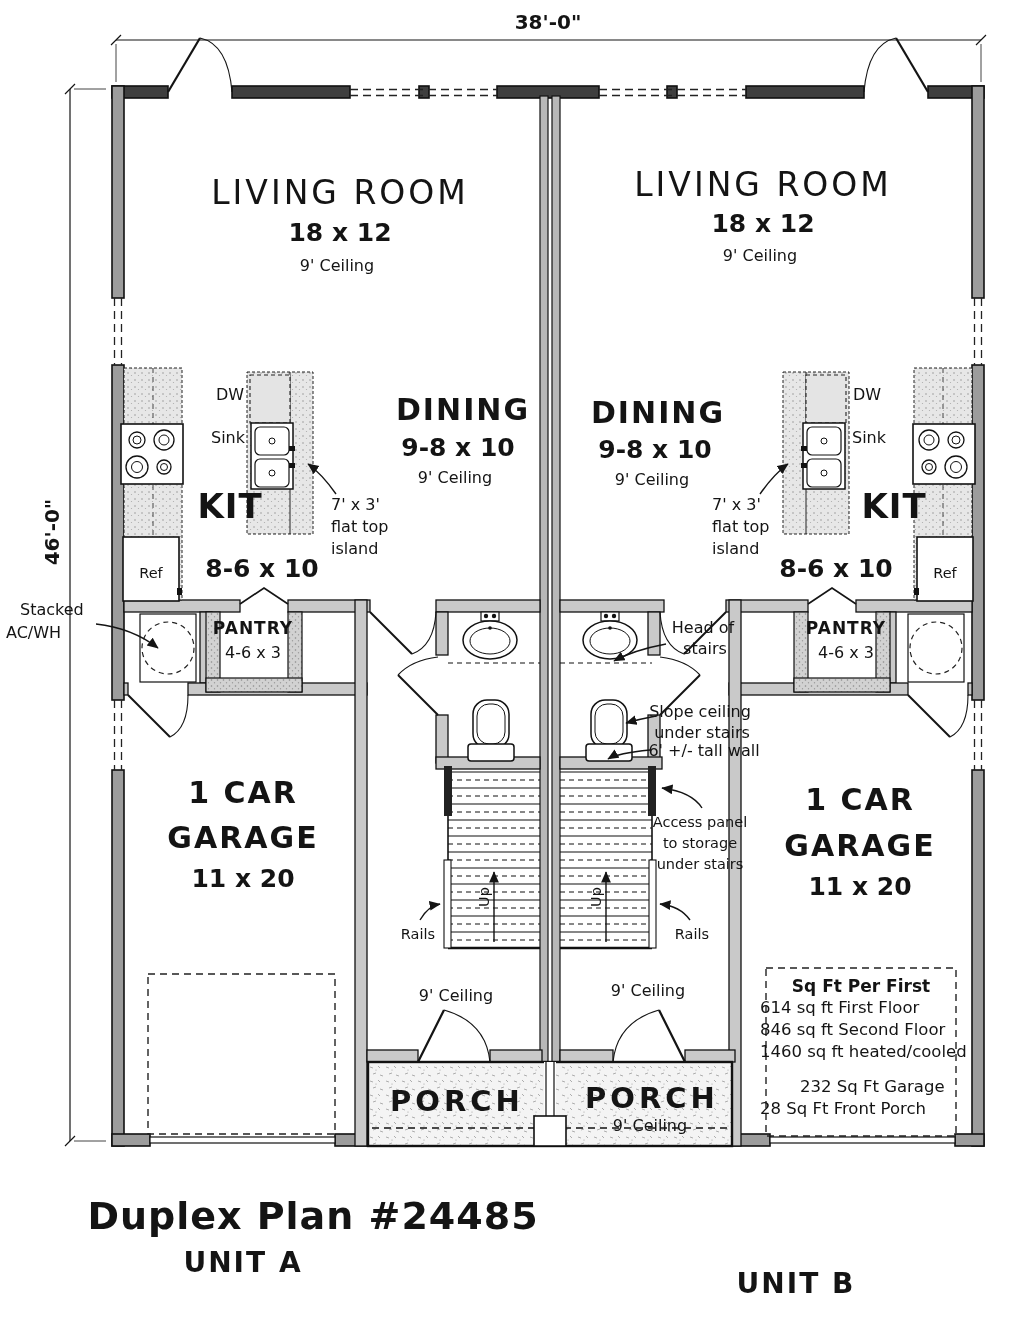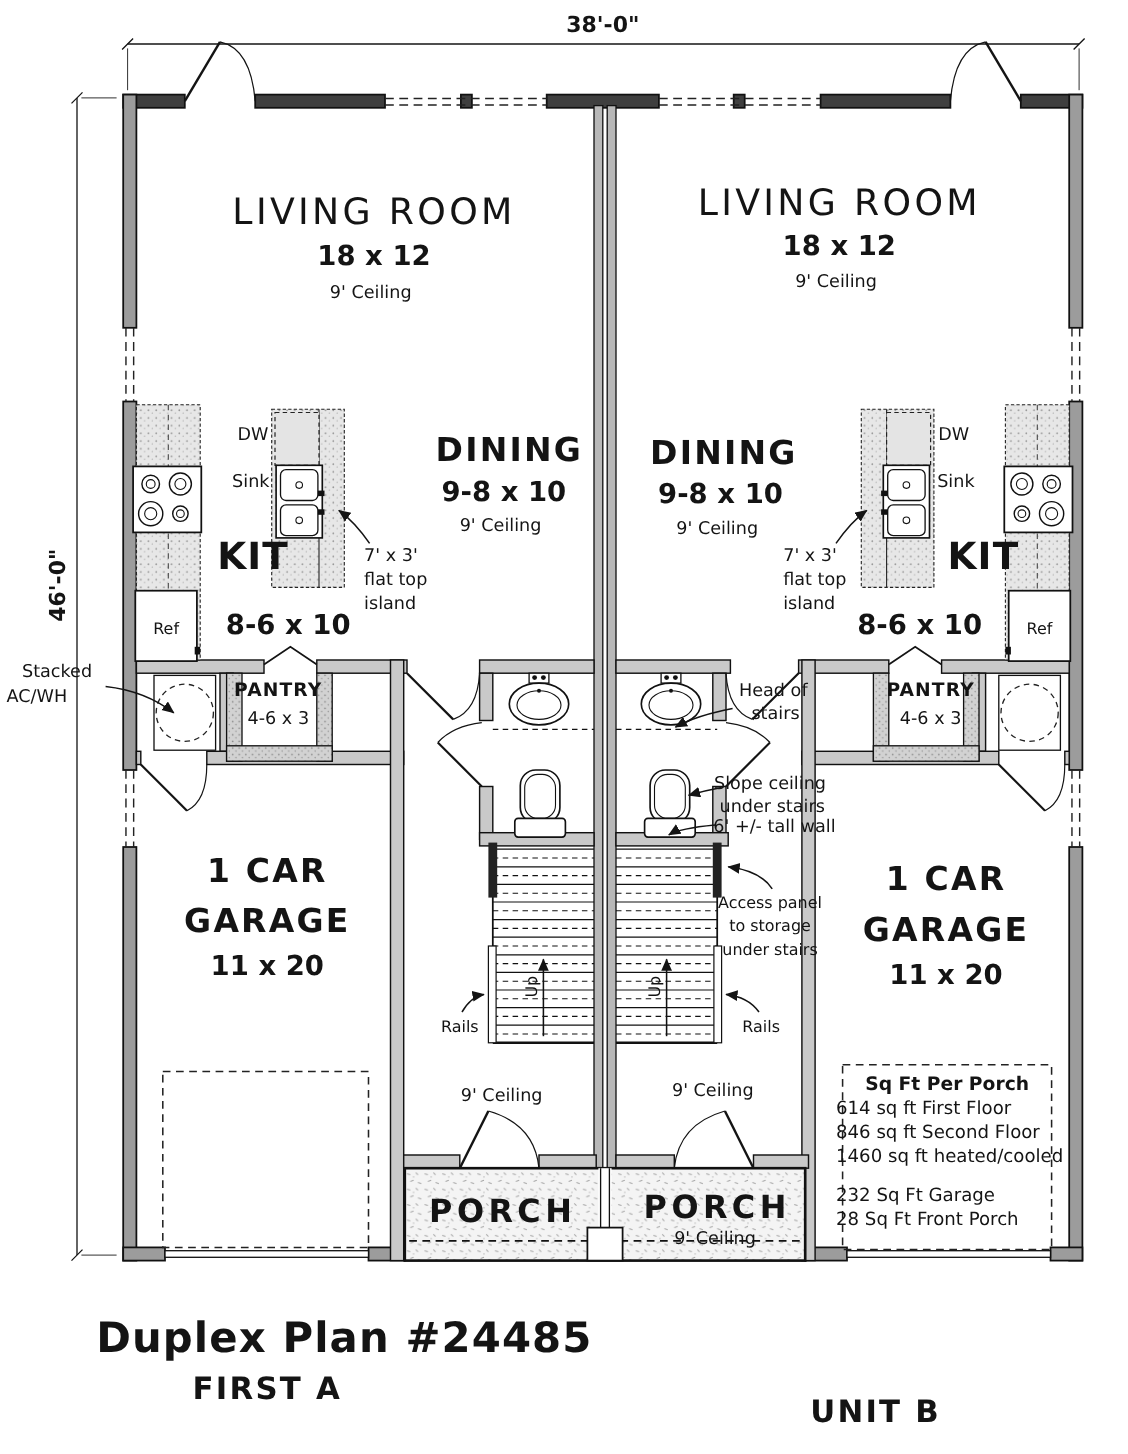--- a/index.html
+++ b/index.html
@@ -461,24 +461,24 @@
 <div class="lbl lbl-l t-note" style="left:6px;top:633px">AC/WH</div>
 <div class="lbl t-note" style="left:703px;top:628px">Head of</div>
 <div class="lbl t-note" style="left:705px;top:649px">stairs</div>
 <div class="lbl t-note" style="left:700px;top:712px">Slope ceiling</div>
 <div class="lbl t-note" style="left:702px;top:733px">under stairs</div>
 <div class="lbl t-note" style="left:704px;top:751px">6' +/- tall wall</div>
 <div class="lbl t-tiny" style="left:700px;top:822px">Access panel</div>
 <div class="lbl t-tiny" style="left:700px;top:843px">to storage</div>
 <div class="lbl t-tiny" style="left:700px;top:864px">under stairs</div>
 
-<div class="lbl t-sqft-t" style="left:861px;top:986px">Sq Ft Per Porch</div>
+<div class="lbl t-sqft-t" style="left:861px;top:986px">Sq Ft Per First</div>
 <div class="lbl lbl-l t-sqft" style="left:760px;top:1008px">614 sq ft First Floor</div>
 <div class="lbl lbl-l t-sqft" style="left:760px;top:1030px">846 sq ft Second Floor</div>
 <div class="lbl lbl-l t-sqft" style="left:760px;top:1052px">1460 sq ft heated/cooled</div>
-<div class="lbl lbl-l t-sqft" style="left:760px;top:1087px">232 Sq Ft Garage</div>
+<div class="lbl lbl-l t-sqft" style="left:800px;top:1087px">232 Sq Ft Garage</div>
 <div class="lbl lbl-l t-sqft" style="left:760px;top:1109px">28 Sq Ft Front Porch</div>
 
 <div class="lbl t-footer" style="left:313px;top:1216px">Duplex Plan #24485</div>
-<div class="lbl t-unit" style="left:243px;top:1263px">FIRST A</div>
+<div class="lbl t-unit" style="left:243px;top:1263px">UNIT A</div>
 <div class="lbl t-unit" style="left:796px;top:1284px">UNIT B</div>
 
 </div>
 
 </body></html>

